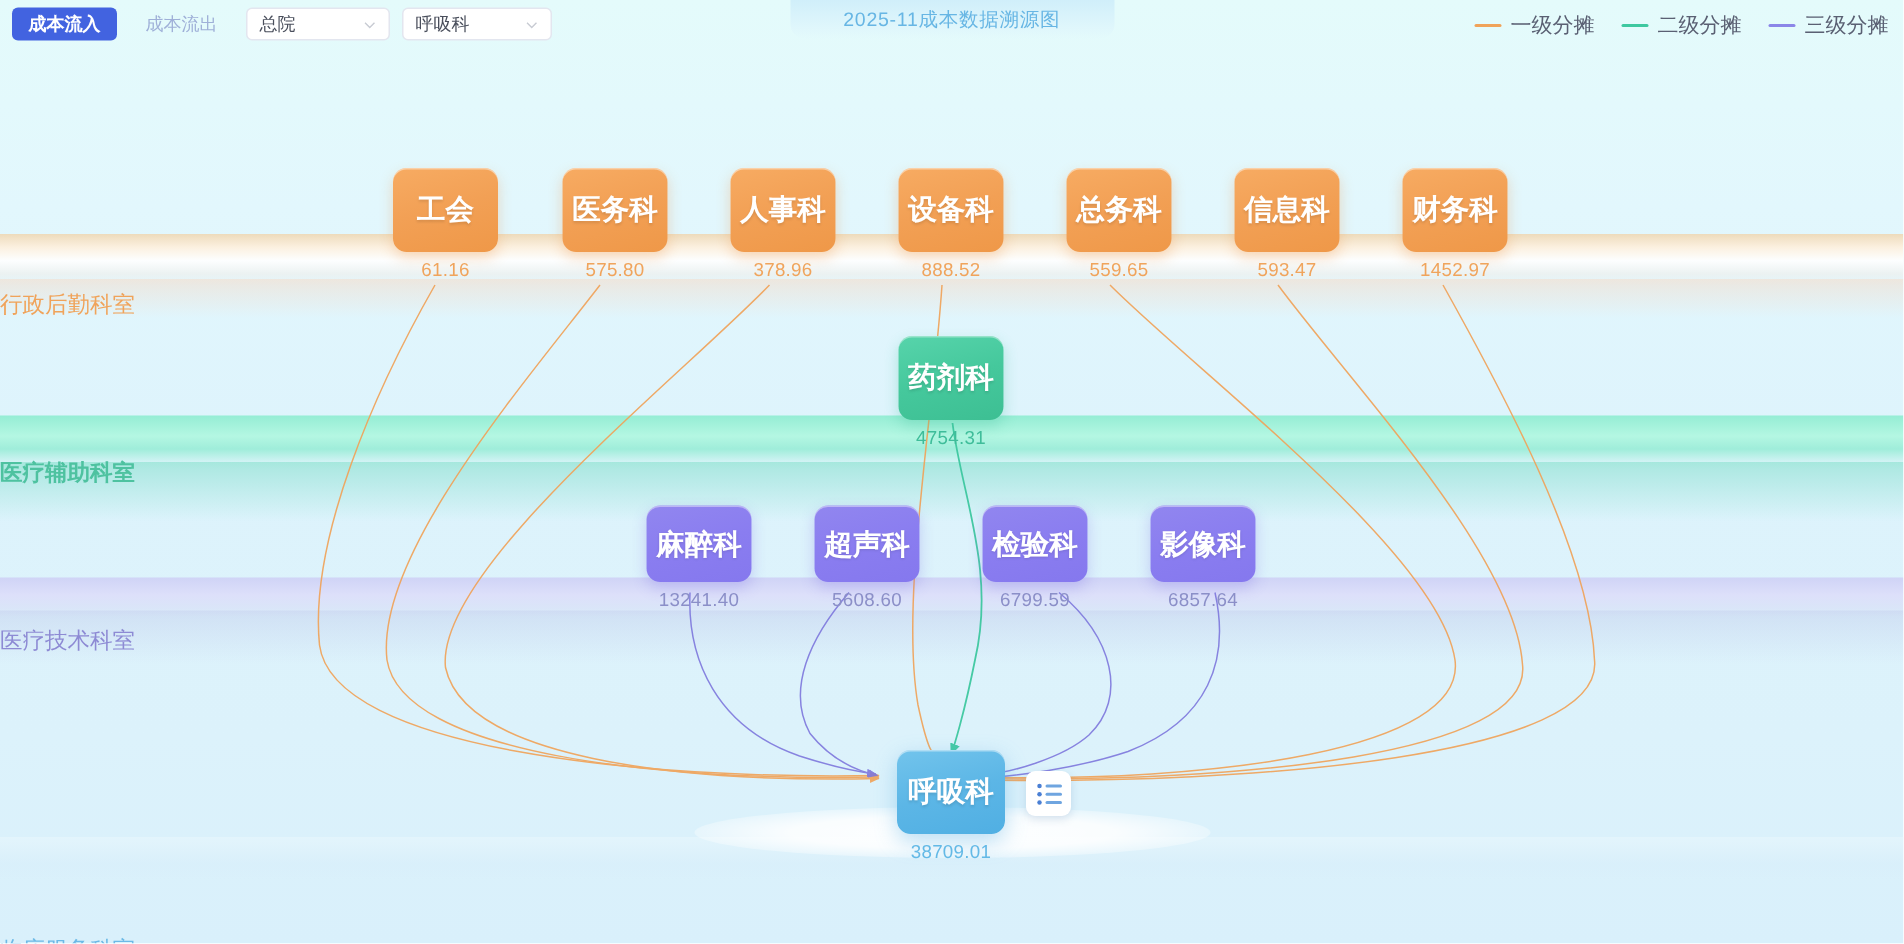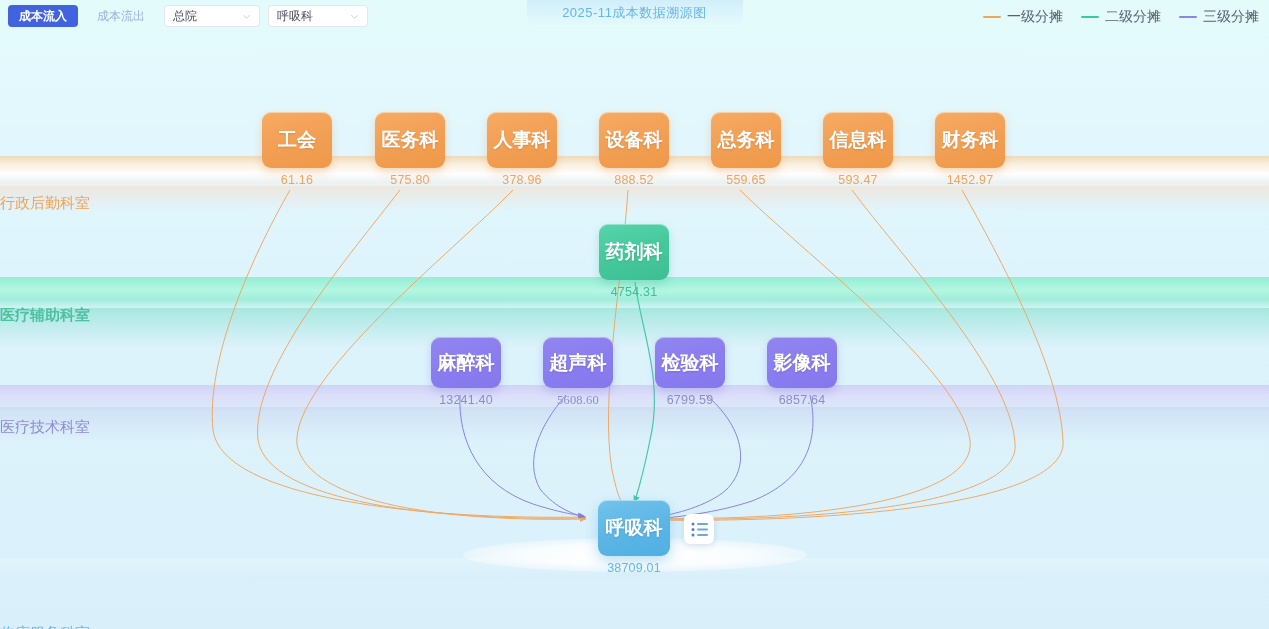--- a/index.html
+++ b/index.html
@@ -285,21 +285,21 @@
     <div class="box">药剂科</div>
     <div class="val">4754.31</div>
   </div>
 
   <div class="layer-label ll-aux" style="top:306px;">医疗辅助科室</div>
 
   <div class="node n-purple" style="left:431px; top:337px;">
     <div class="box">麻醉科</div>
     <div class="val">13241.40</div>
   </div>
-  <div class="node n-purple" style="left:543px; top:337px;font-family:Liberation Serif, serif;">
+  <div class="node n-purple" style="left:543px; top:337px;">
     <div class="box">超声科</div>
     <div class="val">5608.60</div>
   </div>
   <div class="node n-purple" style="left:655px; top:337px;">
     <div class="box">检验科</div>
     <div class="val">6799.59</div>
   </div>
   <div class="node n-purple" style="left:767px; top:337px;">
     <div class="box">影像科</div>
     <div class="val">6857.64</div>

